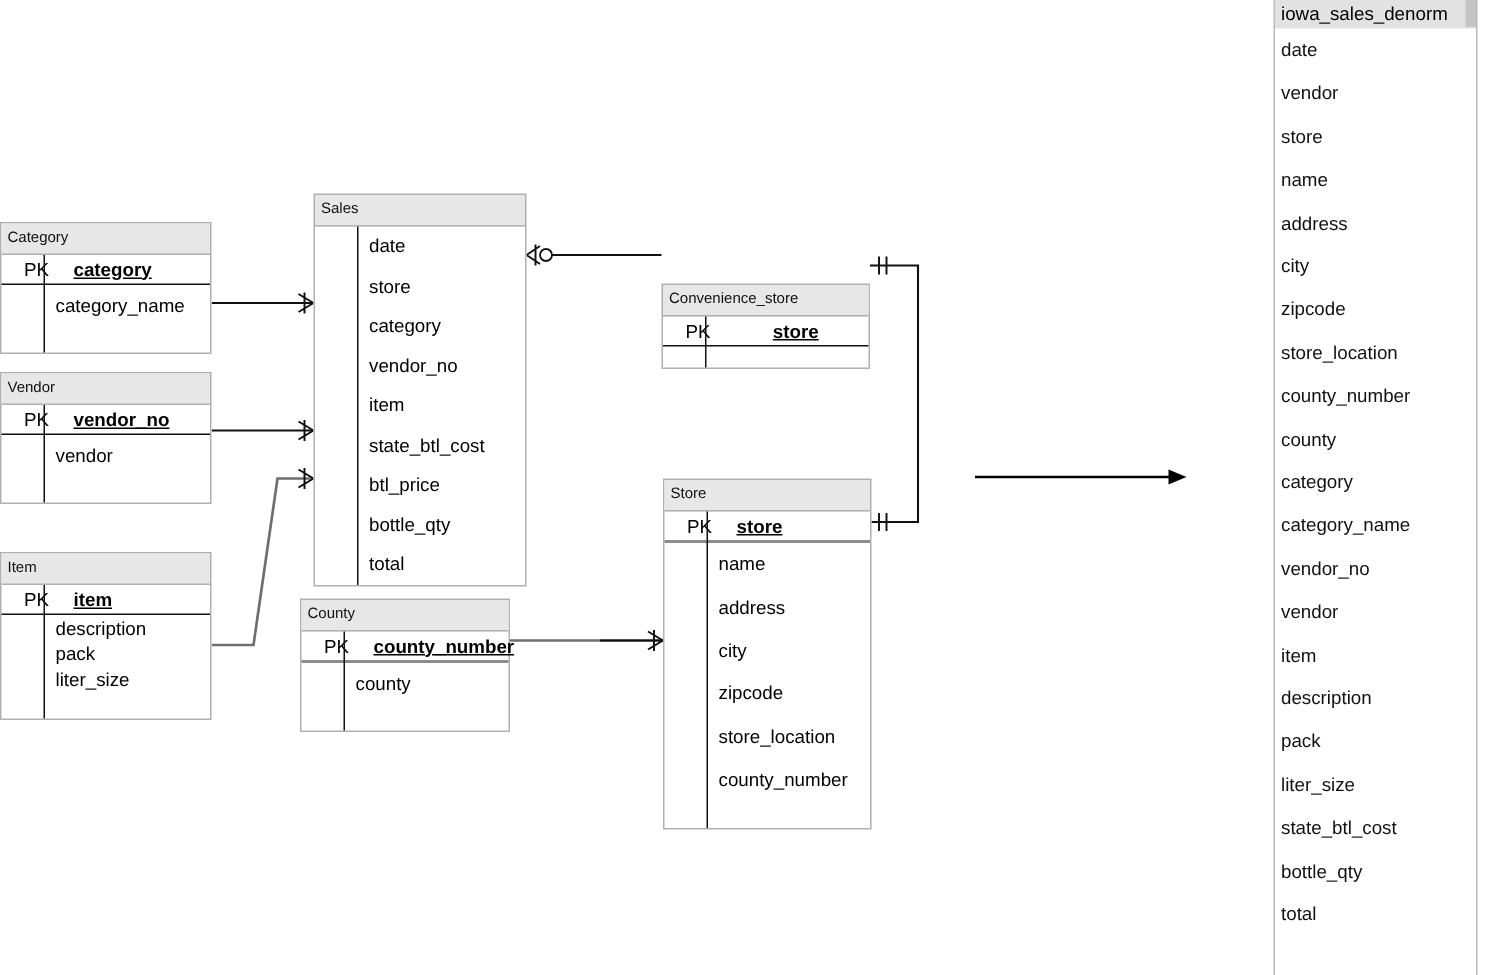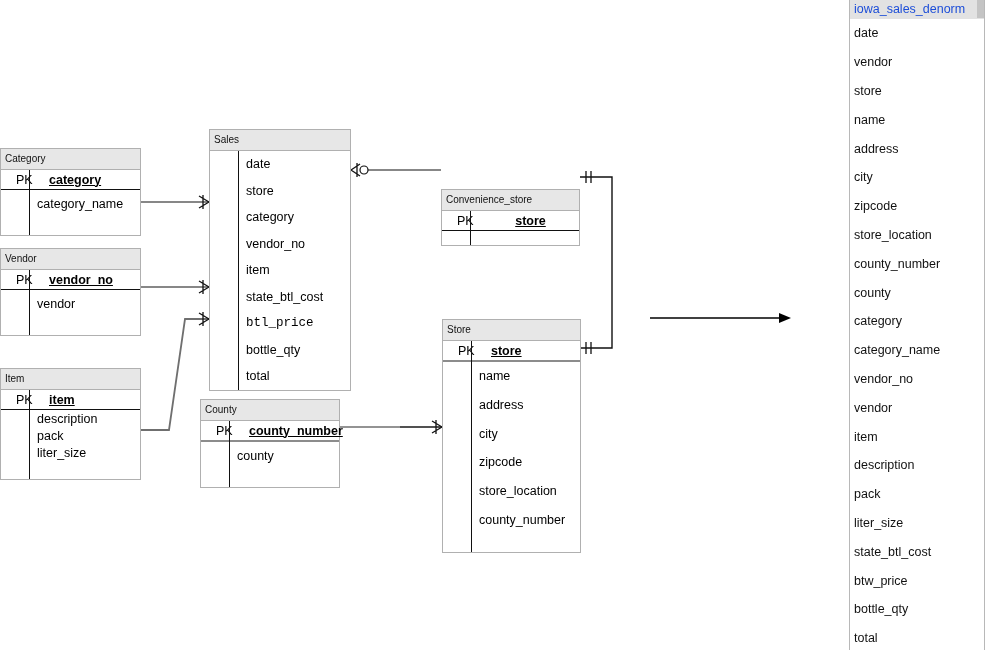--- a/index.html
+++ b/index.html
@@ -98,21 +98,21 @@
     border-right: 1px solid #b8b8b8;
     background: #ffffff;
     z-index: 6;
     overflow: hidden;
   }
   #denorm-panel .panel-title {
     background: #e2e2e2;
     font-size: 12.5px;
     line-height: 17px;
     padding: 1px 0 1px 4px;
-    color: #1d4ed8;
+    color: #000000;
     white-space: nowrap;
   }
   #denorm-panel .panel-item {
     font-size: 12.5px;
     line-height: 14px;
     padding-left: 4px;
     color: #111;
     white-space: nowrap;
     height: 28.8px;
     display: flex;
@@ -259,21 +259,21 @@
             <span class="attr">vendor_no</span>
           </div>
           <div class="row" style="height: 26.5px;">
             <span class="gutter">&nbsp;</span>
             <span class="attr">item</span>
           </div>
           <div class="row" style="height: 26.5px;">
             <span class="gutter">&nbsp;</span>
             <span class="attr">state_btl_cost</span>
           </div>
-          <div class="row" style="height: 26.5px; font-family: Liberation Mono, monospace;">
+          <div class="row" style="height: 26.5px;">
             <span class="gutter">&nbsp;</span>
             <span class="attr">btl_price</span>
           </div>
           <div class="row" style="height: 26.5px;">
             <span class="gutter">&nbsp;</span>
             <span class="attr">bottle_qty</span>
           </div>
           <div class="row" style="height: 26.5px;">
             <span class="gutter">&nbsp;</span>
             <span class="attr">total</span>
@@ -361,20 +361,19 @@
         <div class="panel-item">county</div>
         <div class="panel-item">category</div>
         <div class="panel-item">category_name</div>
         <div class="panel-item">vendor_no</div>
         <div class="panel-item">vendor</div>
         <div class="panel-item">item</div>
         <div class="panel-item">description</div>
         <div class="panel-item">pack</div>
         <div class="panel-item">liter_size</div>
         <div class="panel-item">state_btl_cost</div>
-        <div class="panel-item">btw_price</div>
         <div class="panel-item">bottle_qty</div>
         <div class="panel-item">total</div>
       </div>
     <div id="scrollbar-thumb"></div>
   </div>
 
 </div>
 
 </body></html>

